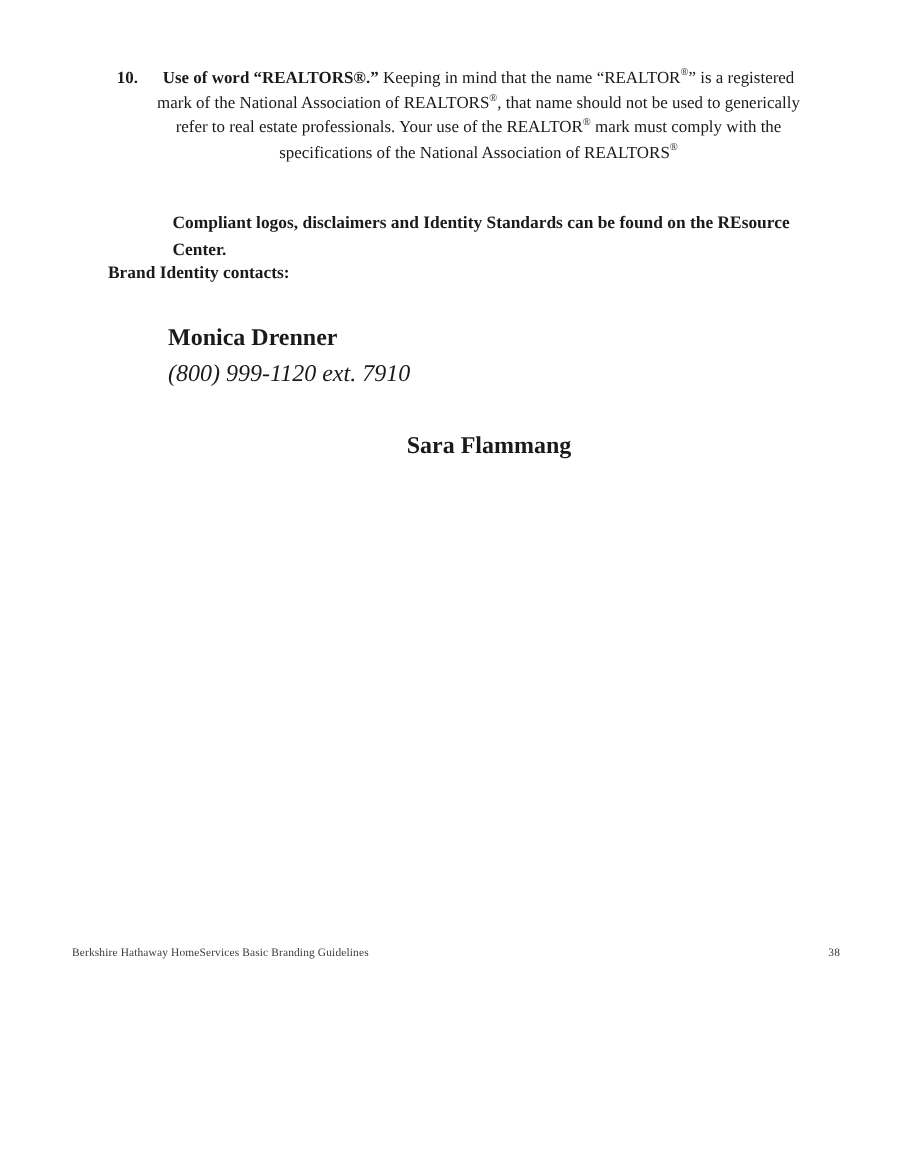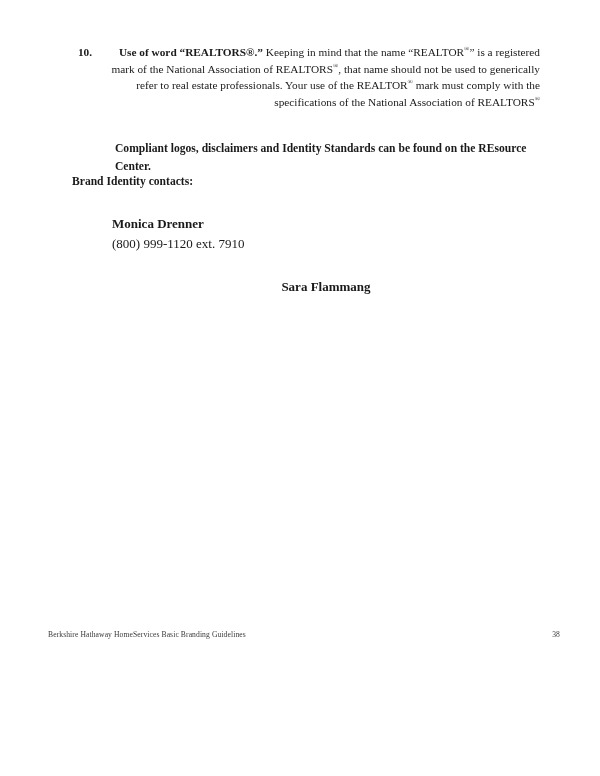--- a/index.html
+++ b/index.html
@@ -38,21 +38,21 @@
   .clause-number {
     flex: 0 0 auto;
     width: 26px;
     text-align: right;
     font-weight: bold;
     padding-right: 6px;
     box-sizing: border-box;
   }
   .clause-body {
     flex: 1 1 auto;
-    text-align: right;
+    text-align: center;
   }
   .clause-lead {
     font-weight: bold;
   }
   sup {
     font-size: 0.62em;
     vertical-align: super;
     line-height: 0;
   }
 
@@ -66,32 +66,33 @@
   }
 
   .contacts-heading {
     font-weight: bold;
     font-size: 11.6px;
   }
 
   .contact {
     margin-top: 26px;
     margin-left: 40px;
-    font-size: 13px;
+    font-size: 16px;
     line-height: 1.5;
   }
   .contact + .contact {
     margin-top: 24px;
     text-align: center;
   }
   .contact-name {
     font-weight: bold;
   }
   .contact-line {
     font-weight: normal;
+    font-style: italic;
   }
 
   
   .footer {
     position: absolute;
     left: 48px;
     right: 40px;
     bottom: 56px;
     display: flex;
     justify-content: space-between;

